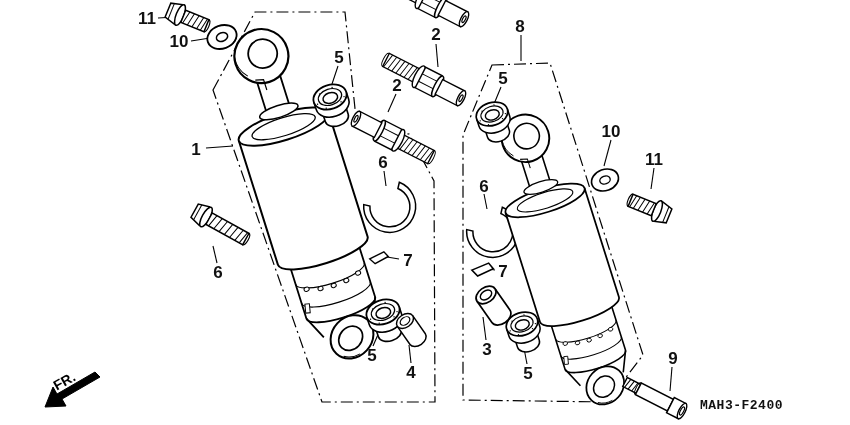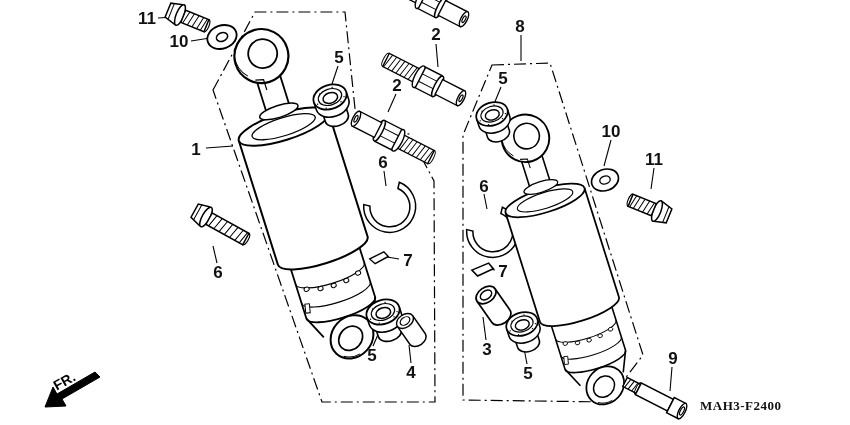--- a/index.html
+++ b/index.html
@@ -12,21 +12,21 @@
     position:absolute;transform:translate(-50%,-50%);
     font-family:"Liberation Sans",sans-serif;font-weight:700;font-size:17px;color:#111;
     line-height:1;letter-spacing:0;white-space:nowrap;
   }
   .fr-label{
     position:absolute;left:53px;top:373px;transform:rotate(-29deg);
     font-weight:700;font-size:14px;color:#000;font-family:"Liberation Sans",sans-serif;
   }
   .part-code{
     position:absolute;left:700px;top:398px;
-    font-family:Liberation Serif, serif;font-weight:700;font-size:13px;color:#111;
+    font-family:Liberation Mono, monospace;font-weight:700;font-size:13px;color:#111;
     letter-spacing:0.5px;white-space:nowrap;
   }
 </style>
 </head>
 <body>
 
 <div class="stage">
 
 <svg width="850" height="425" viewBox="0 0 850 425">
   <defs>

